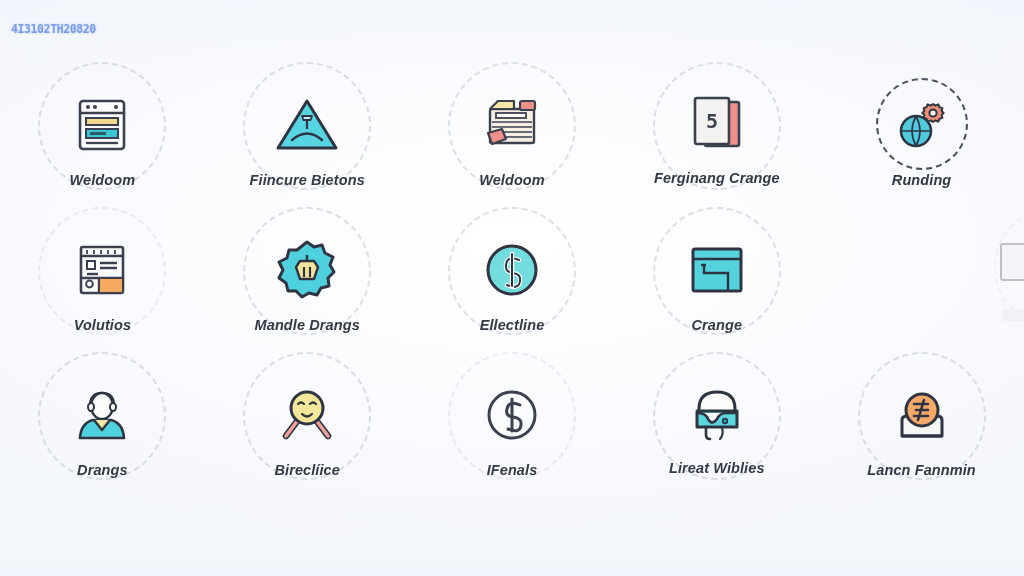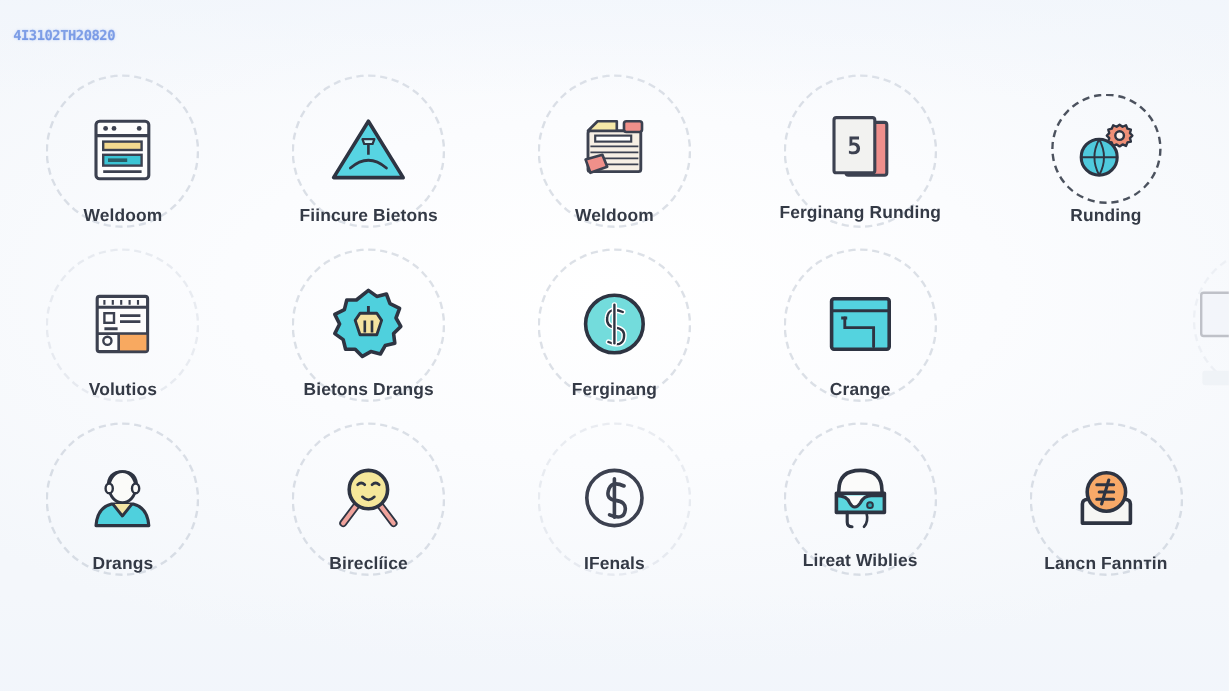--- a/index.html
+++ b/index.html
@@ -105,20 +105,21 @@
     position: relative;
     z-index: 2;
     margin-top: 10px;
     font-size: 14.5px;
     font-weight: 600;
     color: #343a46;
     line-height: 1.18;
     max-width: 160px;
     letter-spacing: 0.1px;
     filter: blur(0.22px);
+    font-style: italic;
   }
   .label.two-line { margin-top: 8px; }
 
   
   #partial-edge {
     position: absolute;
     right: -6px;
     top: 145px;
     width: 46px;
     height: 146px;
@@ -210,21 +211,21 @@
 
       <div class="cell">
         <div class="halo"></div>
         <div class="icon-wrap">
           <svg width="60" height="62" viewBox="0 0 60 62">
             <rect x="18" y="8" width="34" height="44" rx="2" fill="#ef8f8c" stroke="#3c4150" stroke-width="2.6"></rect>
             <rect x="8" y="4" width="34" height="46" rx="2" fill="#f2f2f0" stroke="#3c4150" stroke-width="2.6"></rect>
             <text x="25" y="34" font-family="DejaVu Sans Mono, monospace" font-size="20" font-weight="700" fill="#3c4150" text-anchor="middle">5</text>
           </svg>
         </div>
-        <div class="label two-line">Ferginang Runding</div>
+        <div class="label two-line">Ferginang Crange</div>
       </div>
 
       <div class="cell">
         <div class="halo solid-dark"></div>
         <div class="icon-wrap">
           <svg width="60" height="58" viewBox="0 0 60 58">
             <circle cx="24" cy="35" r="15" fill="#4fc9dc" stroke="#2e3442" stroke-width="2.6"></circle>
             <path d="M9 35 H39 M24 20 q8 15 0 30 M24 20 q-8 15 0 30" fill="none" stroke="#2e3442" stroke-width="1.6"></path>
             <g transform="translate(41,17)">
               <path d="M0 -11 L3 -9 L6.5 -10.5 L8 -7 L11.5 -6 L10.5 -2.5 L13 0 L10.5 2.5 L11.5 6 L8 7 L6.5 10.5 L3 9 L0 11 L-3 9 L-6.5 10.5 L-8 7 L-11.5 6 L-10.5 2.5 L-13 0 L-10.5 -2.5 L-11.5 -6 L-8 -7 L-6.5 -10.5 L-3 -9 Z" transform="scale(0.82)" fill="#ef8f76" stroke="#2e3442" stroke-width="2.4" stroke-linejoin="round"></path>
@@ -259,35 +260,35 @@
       <div class="cell">
         <div class="halo"></div>
         <div class="icon-wrap">
           <svg width="62" height="62" viewBox="0 0 62 62">
             <path d="M31 3 L38 8 L46 6 L49 14 L57 18 L54 26 L58 33 L52 39 L53 47 L45 49 L41 56 L33 54 L26 58 L20 52 L12 52 L10 44 L3 39 L7 31 L3 23 L11 19 L13 11 L21 11 Z" fill="#4fd0dd" stroke="#2e3442" stroke-width="3" stroke-linejoin="round"></path>
             <path d="M24 22 h14 l4 6 -4 12 h-14 l-4 -12 Z" fill="#f5e3a0" stroke="#2e3442" stroke-width="2.4" stroke-linejoin="round"></path>
             <path d="M31 16 v6" stroke="#2e3442" stroke-width="2.4"></path>
             <path d="M28 28 v10 M34 28 v10" stroke="#2e3442" stroke-width="2.2"></path>
           </svg>
         </div>
-        <div class="label">Bietons Drangs</div>
+        <div class="label">Mandle Drangs</div>
       </div>
 
       <div class="cell">
         <div class="halo"></div>
         <div class="icon-wrap">
           <svg width="60" height="60" viewBox="0 0 60 60">
             <circle cx="30" cy="30" r="24" fill="#73dcdc" stroke="#2e3442" stroke-width="3"></circle>
             <path d="M37 20 q-12 -5 -13 5 q-1 7 7 8 q8 1 7 8 q-1 9 -13 4" fill="none" stroke="#ffffff" stroke-width="4.4" stroke-linecap="round"></path>
             <path d="M37 20 q-12 -5 -13 5 q-1 7 7 8 q8 1 7 8 q-1 9 -13 4" fill="none" stroke="#2e3442" stroke-width="2" stroke-linecap="round"></path>
             <path d="M30 14 V46" stroke="#ffffff" stroke-width="4.4" stroke-linecap="round"></path>
             <path d="M30 14 V46" stroke="#2e3442" stroke-width="2" stroke-linecap="round"></path>
           </svg>
         </div>
-        <div class="label">Ferginang</div>
+        <div class="label">Ellectline</div>
       </div>
 
       <div class="cell">
         <div class="halo"></div>
         <div class="icon-wrap">
           <svg width="62" height="54" viewBox="0 0 62 54">
             <rect x="7" y="6" width="48" height="42" rx="2" fill="#54d3df" stroke="#2e3442" stroke-width="3"></rect>
             <path d="M7 16 H55" stroke="#2e3442" stroke-width="2.6"></path>
             <path d="M18 22 v8 h24 v16" fill="none" stroke="#2e3442" stroke-width="2.4" stroke-linecap="round"></path>
             <path d="M15 22 h5" stroke="#2e3442" stroke-width="2.4"></path>

